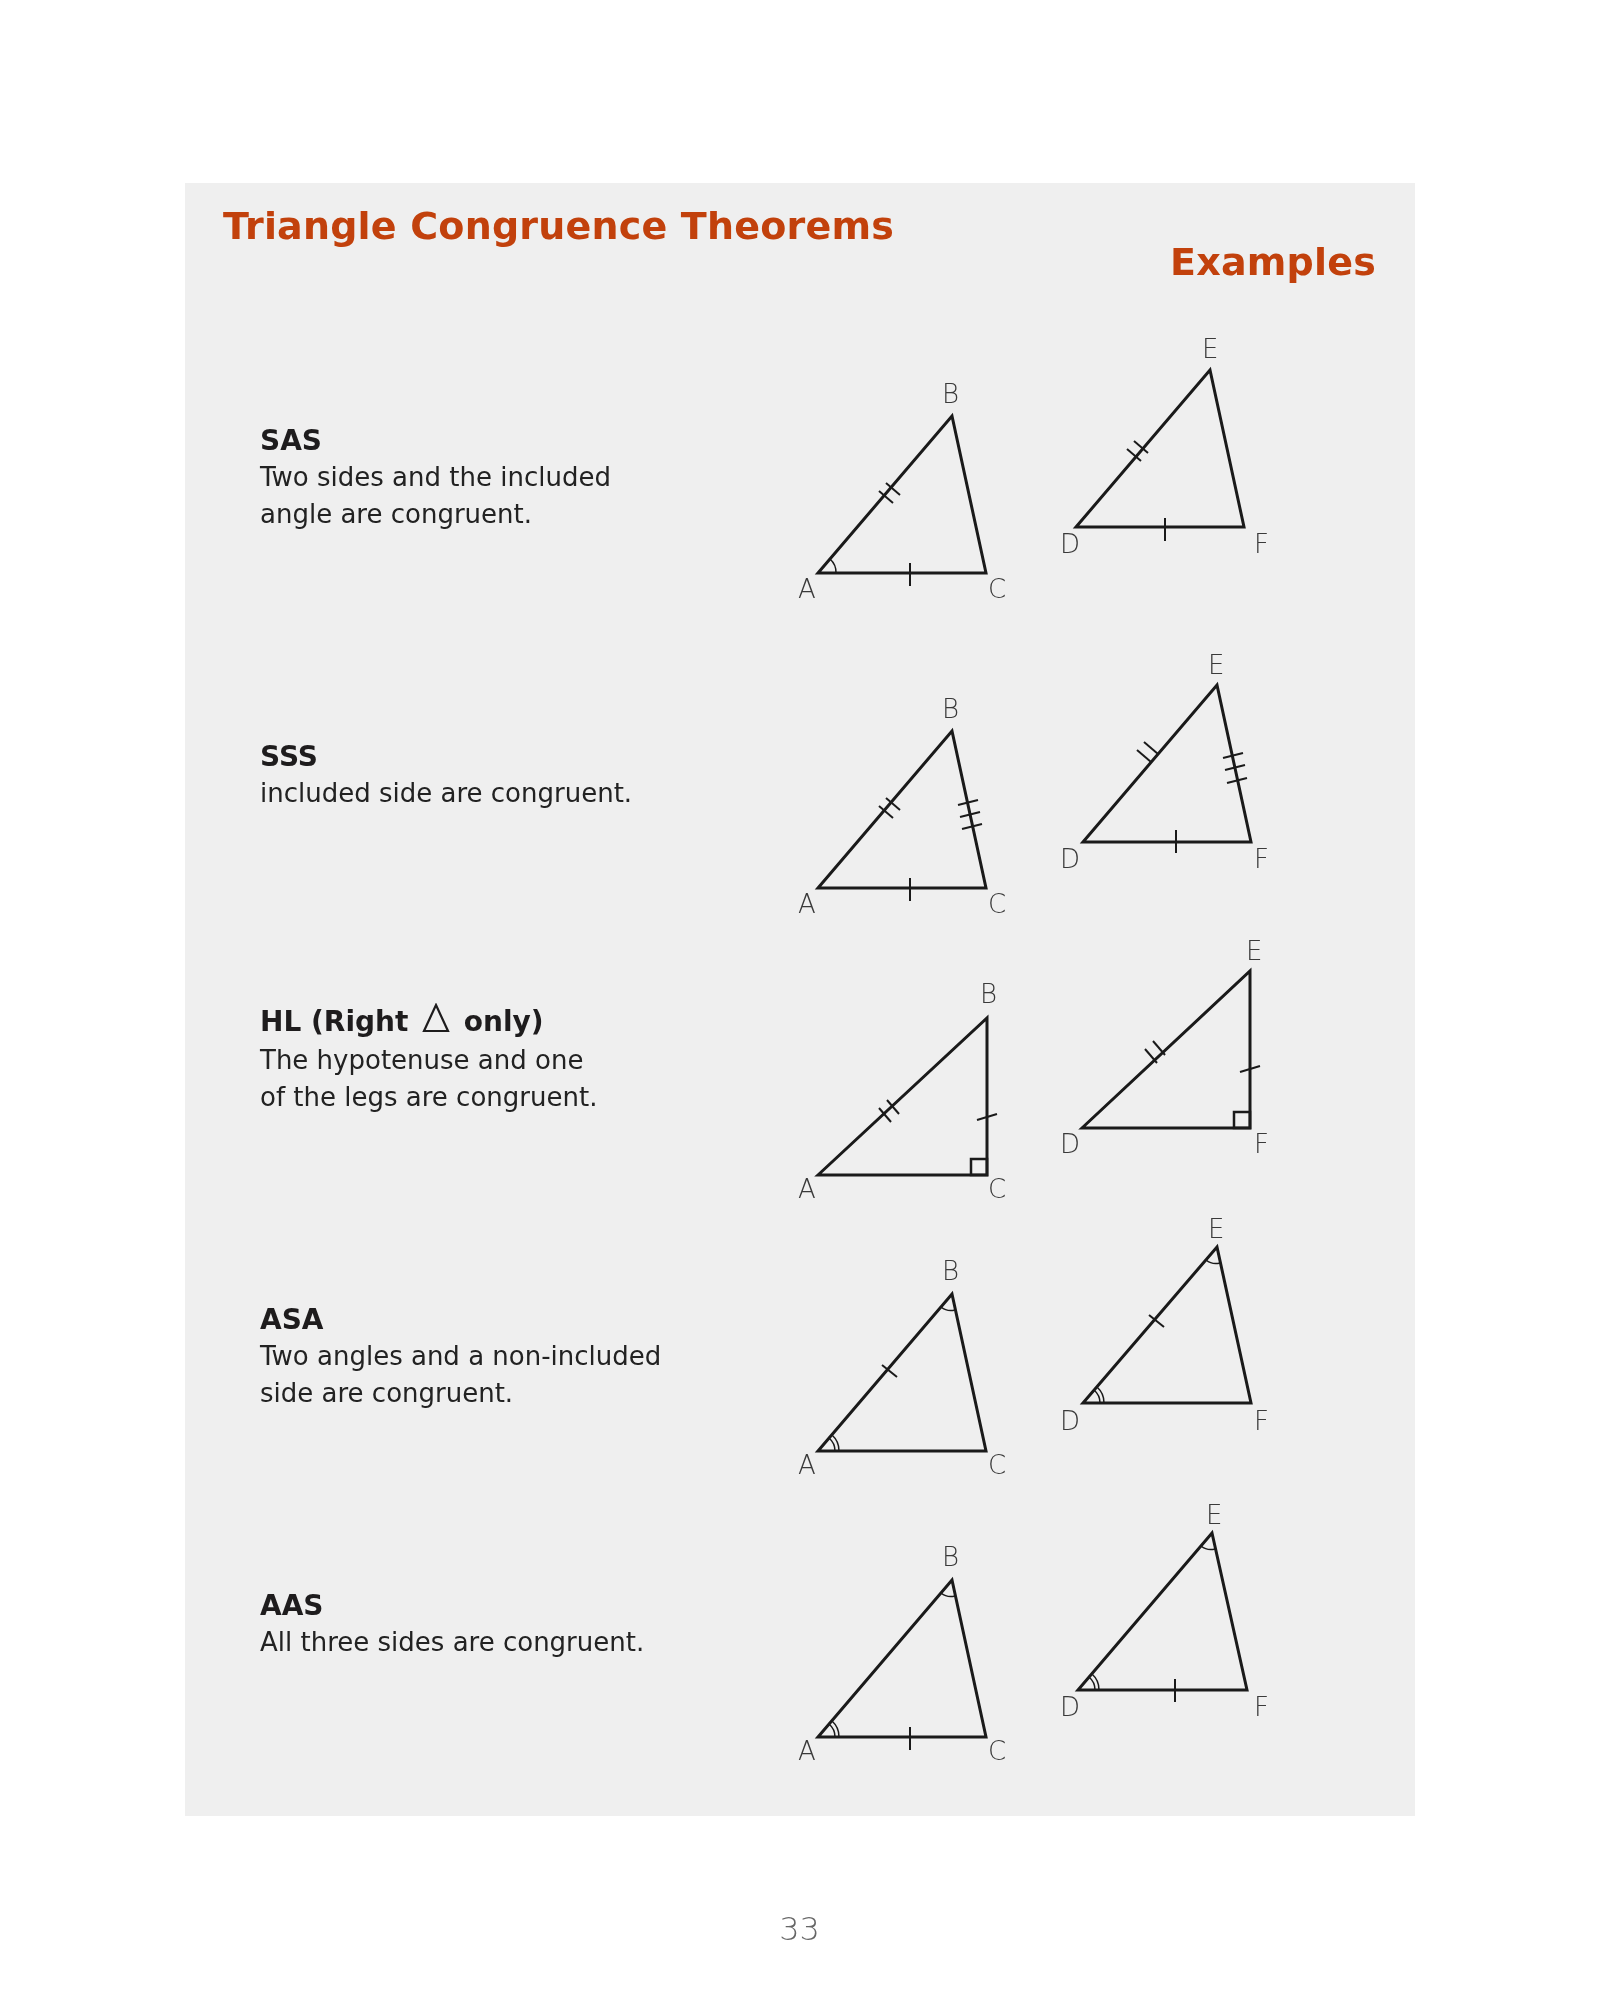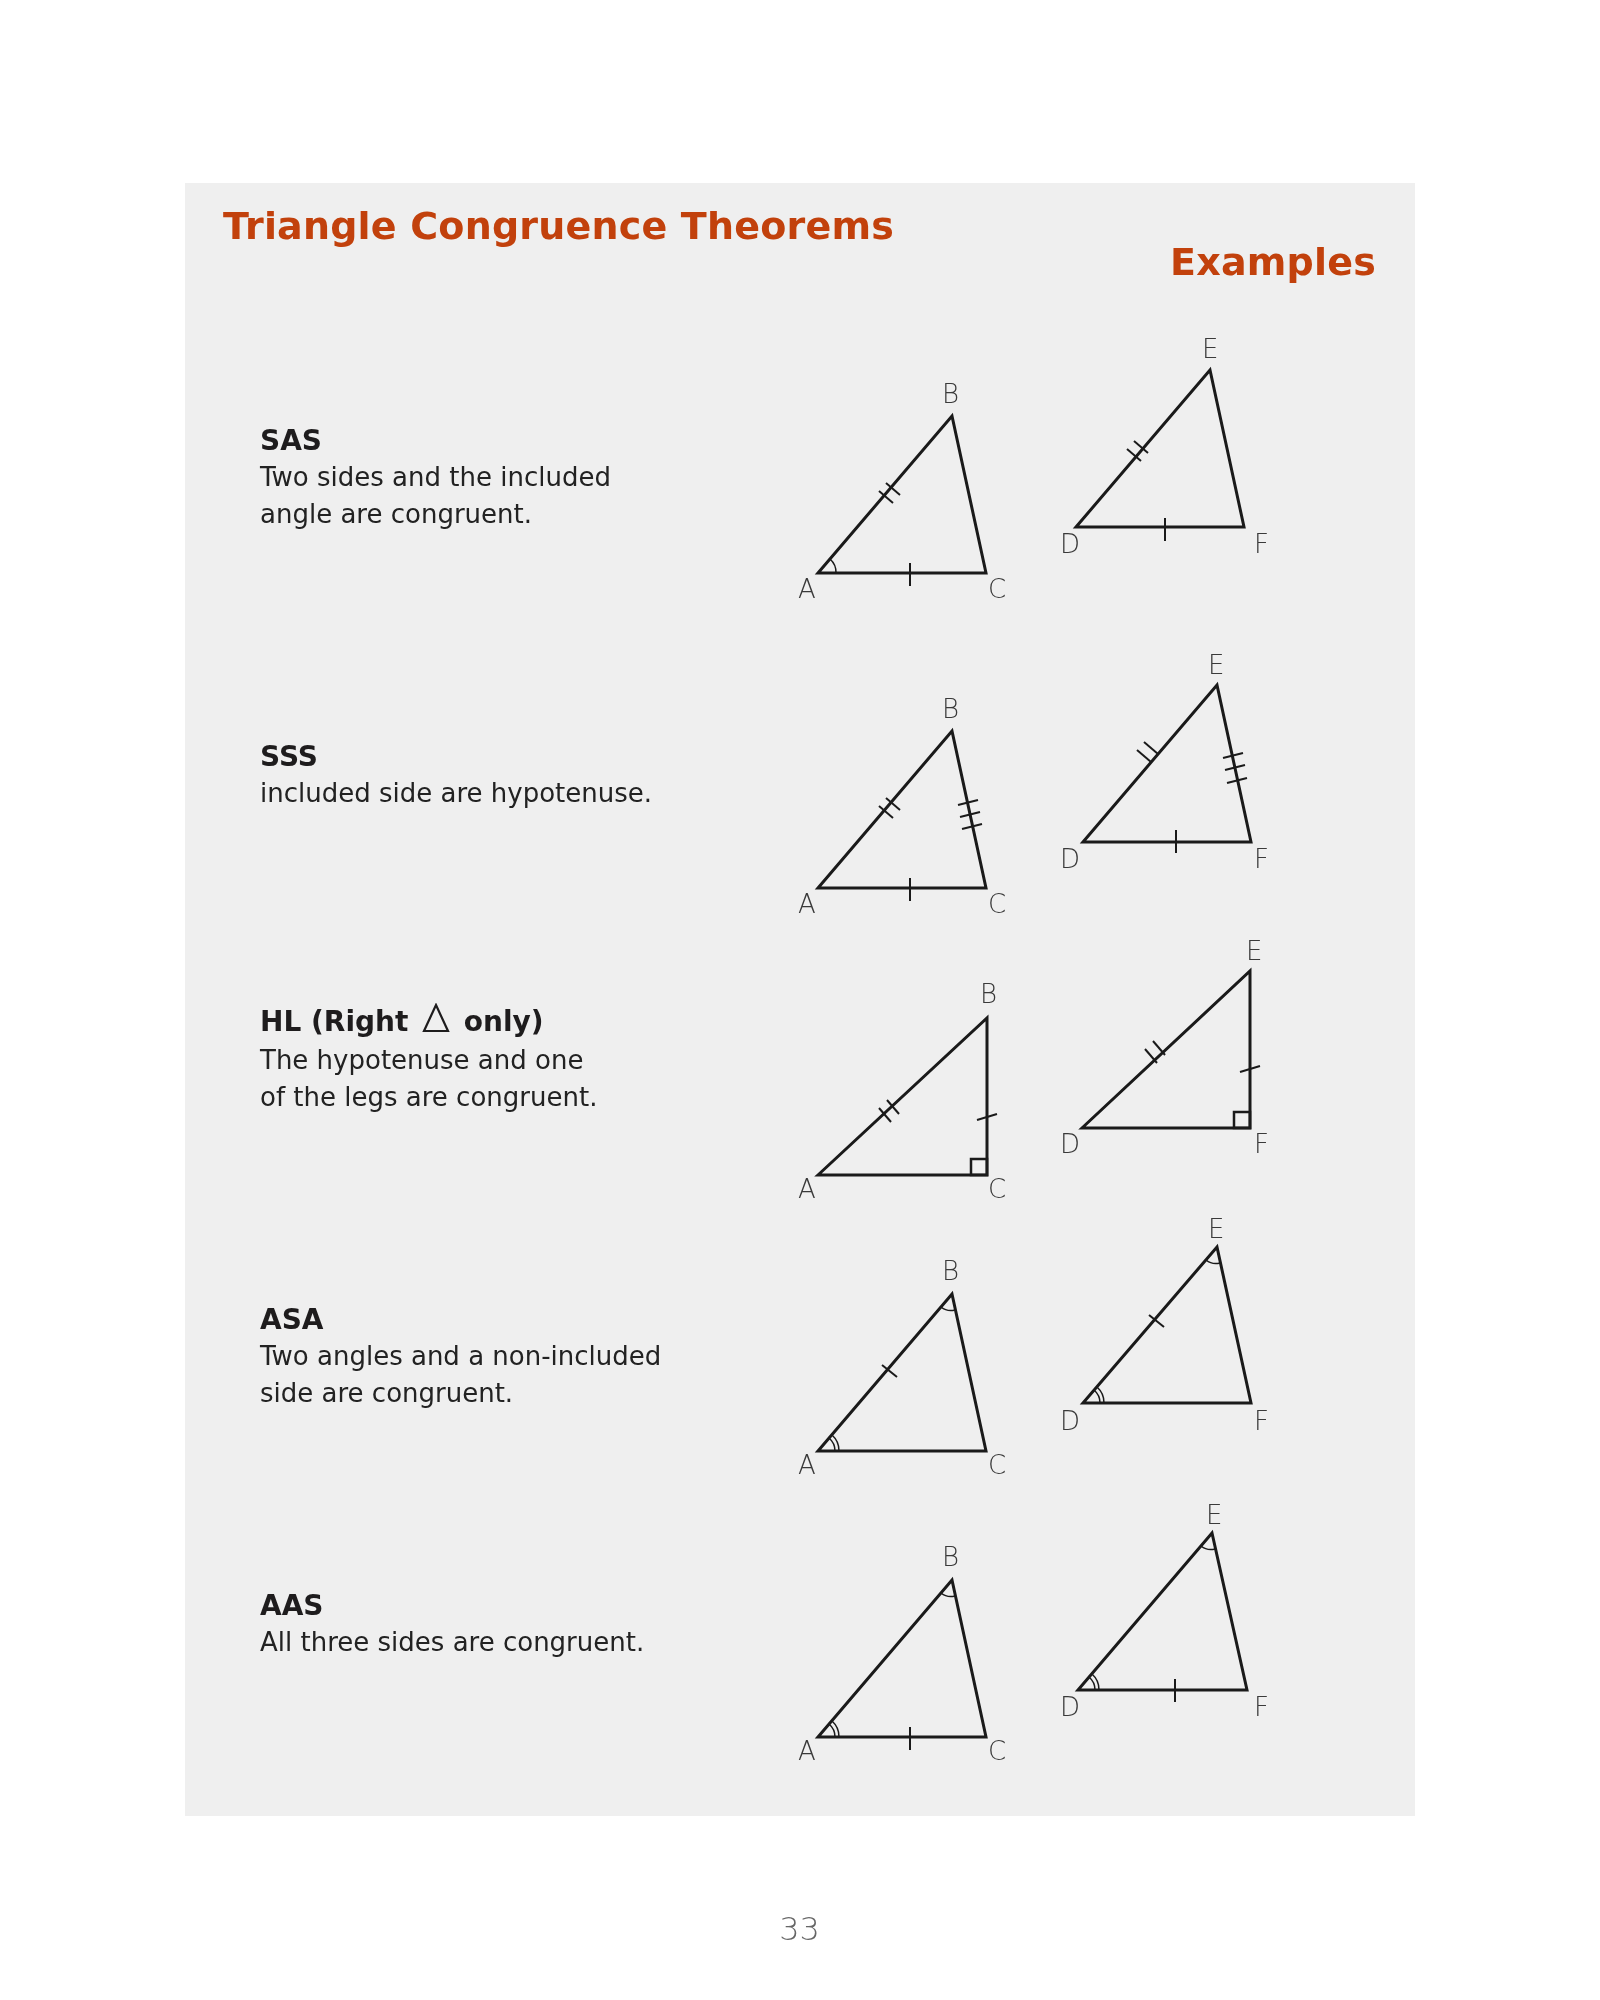--- a/index.html
+++ b/index.html
@@ -25,21 +25,21 @@
 <div class="title title-right">Examples</div>
 
 <div class="theorem" style="top:422px">
   <div class="thm-name">SAS</div>
   <div class="thm-desc">Two sides and the included</div>
   <div class="thm-desc">angle are congruent.</div>
 </div>
 
 <div class="theorem" style="top:738px">
   <div class="thm-name">SSS</div>
-  <div class="thm-desc">included side are hypotenuse.</div>
+  <div class="thm-desc">included side are congruent.</div>
 </div>
 
 <div class="theorem" style="top:1003px">
   <div class="thm-name">
     <span>HL (Right</span>
     <span class="tri-glyph">
       <svg width="28" height="30" viewBox="0 0 28 30">
           <path d="M14 2 L26 28 L2 28 Z" fill="none" stroke="#1e1c1d" stroke-width="2.2" stroke-linejoin="miter"></path>
         </svg>
     </span>

